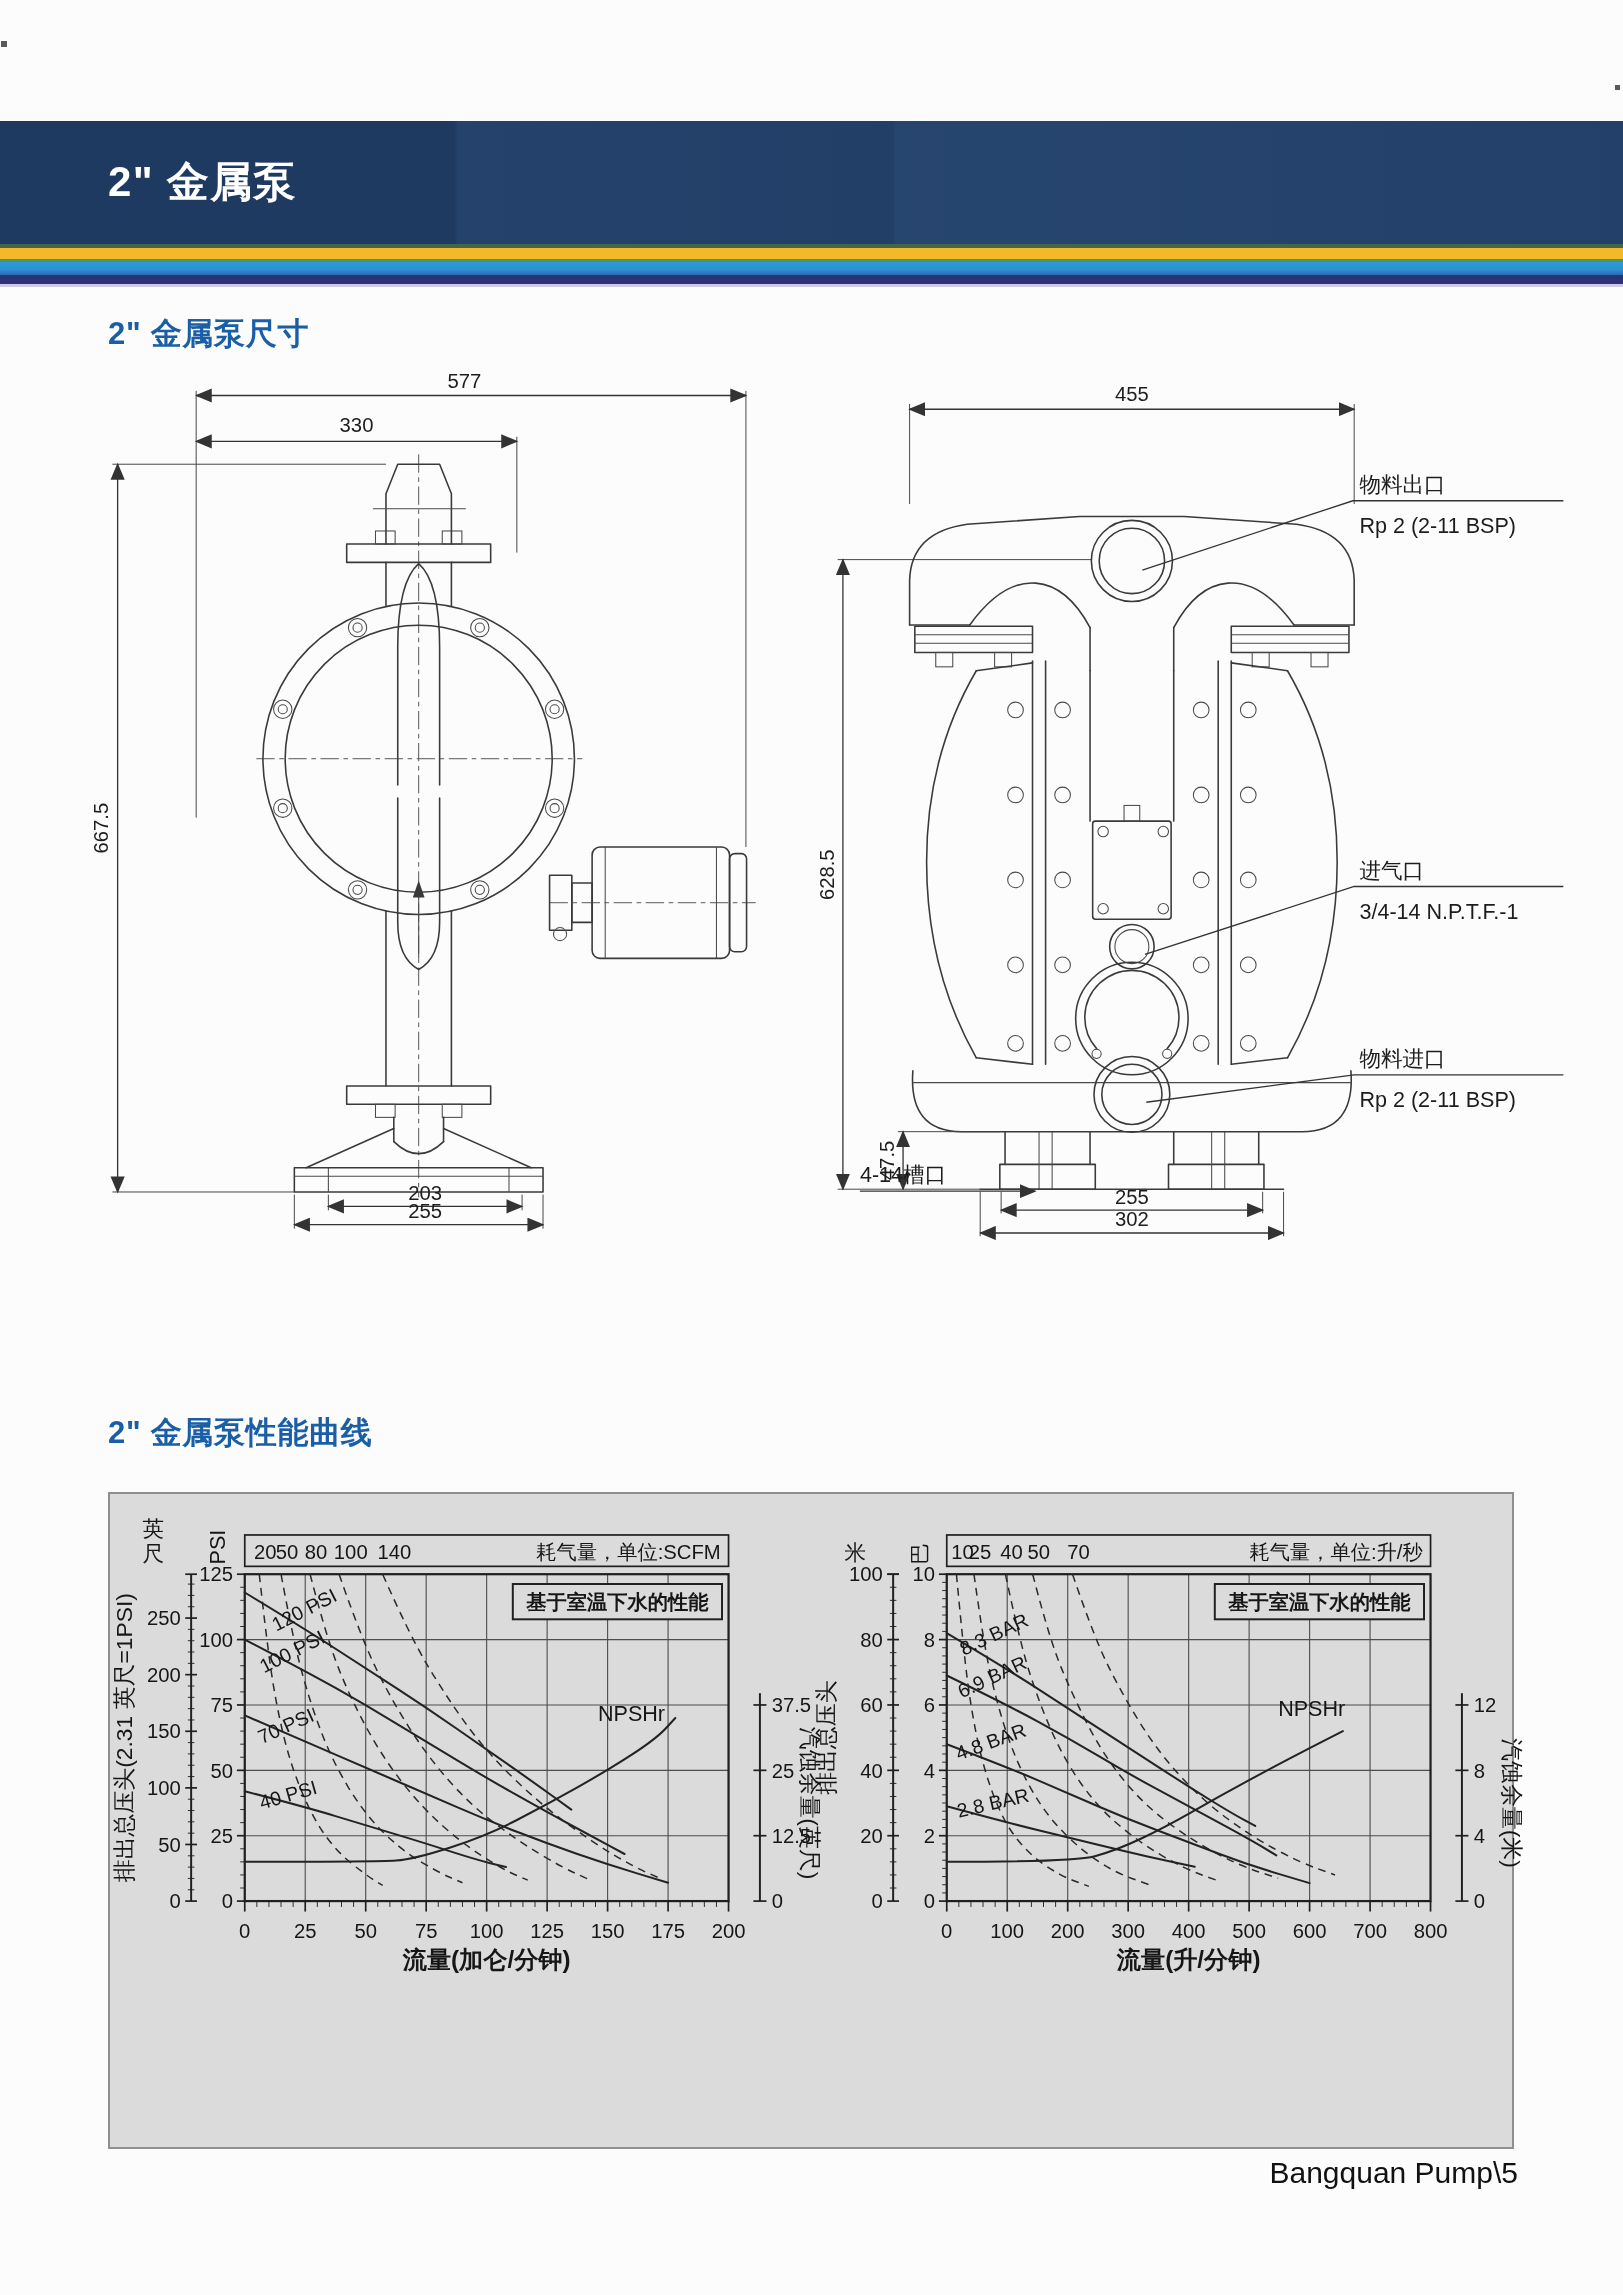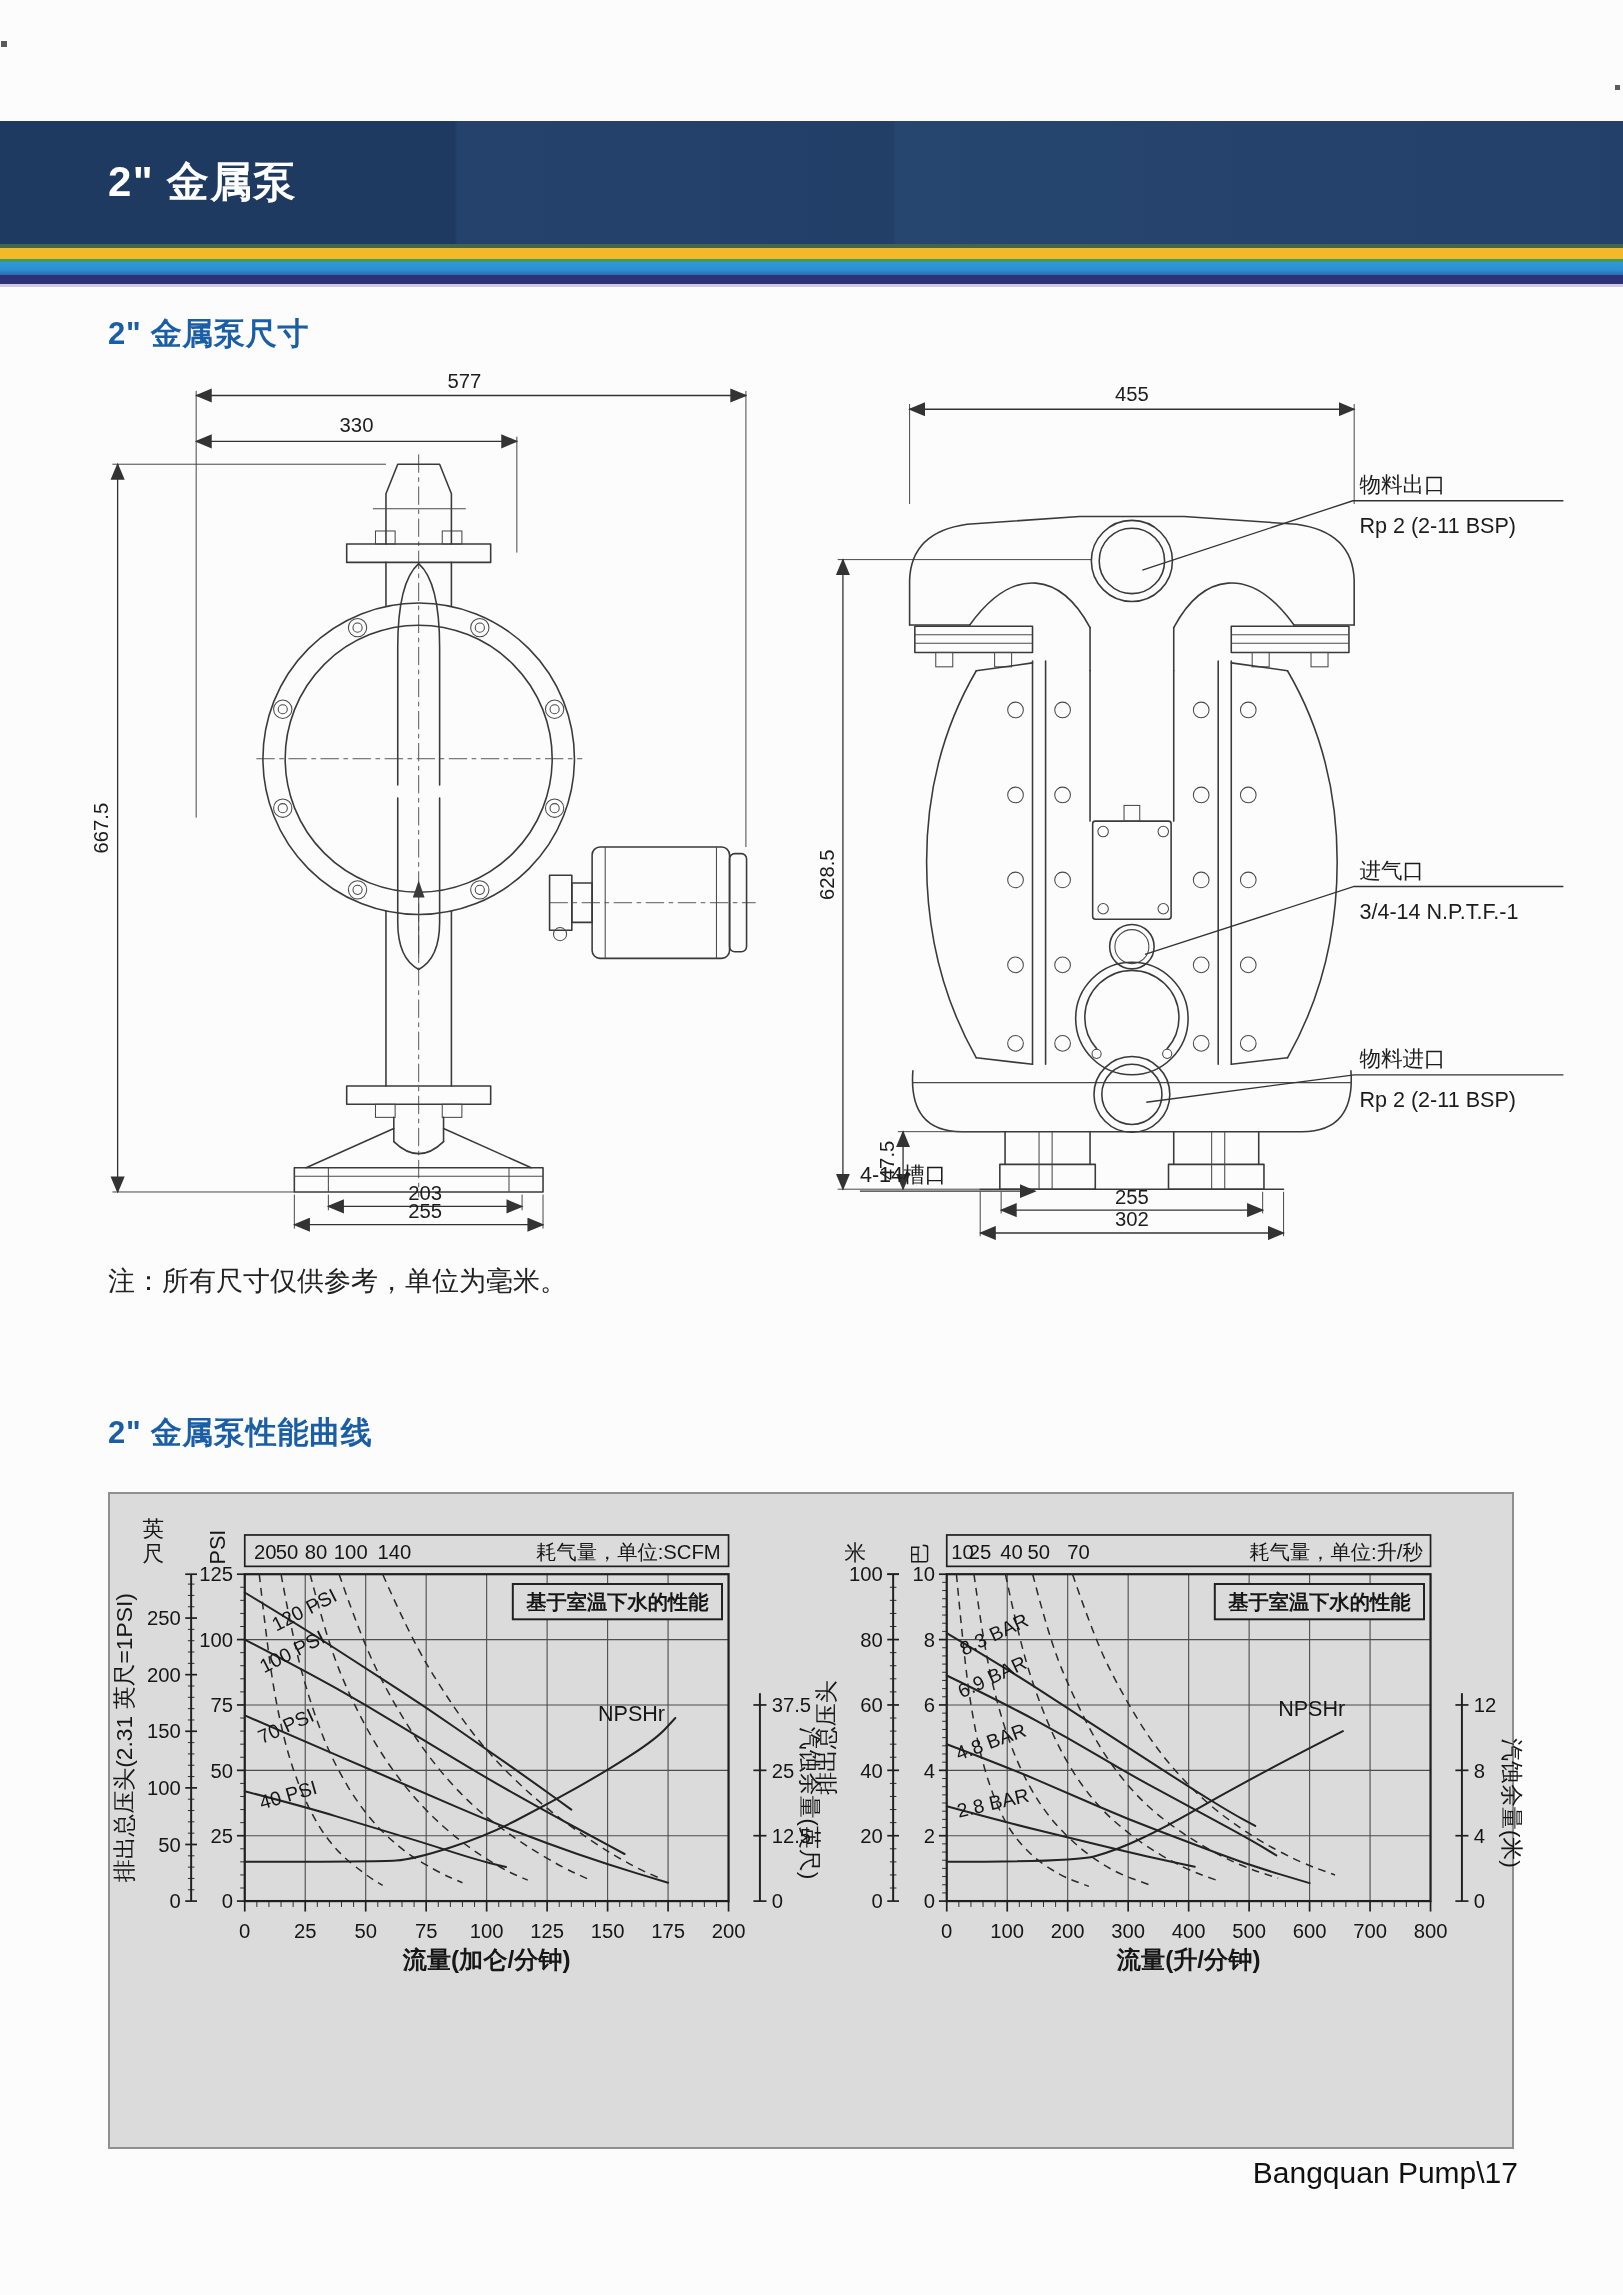--- a/index.html
+++ b/index.html
@@ -323,21 +323,20 @@
       <text class="dtext" x="500" y="1285" text-anchor="middle">255</text>
     </g>
     <g>
       <line class="ext" x1="268" y1="1267" x2="268" y2="1335"></line>
       <line class="ext" x1="732" y1="1267" x2="732" y2="1335"></line>
       <line class="dim" x1="268" y1="1330" x2="732" y2="1330" marker-start="url(#arwB)" marker-end="url(#arwB)"></line>
       <text class="dtext" x="500" y="1320" text-anchor="middle">302</text>
     </g>
   </svg>
 
-  <div class="note">注：所有尺寸仅供参考，单位为毫米。</div>
 
   <div class="sec-title t-perf">2" 金属泵性能曲线</div>
   <div class="panel"></div>
   <svg id="chart-left" class="chart" viewBox="0 0 1060 985">
       <line x1="292.5" y1="115" x2="292.5" y2="615" class="c-grid"></line>
       <line x1="385" y1="115" x2="385" y2="615" class="c-grid"></line>
       <line x1="477.5" y1="115" x2="477.5" y2="615" class="c-grid"></line>
       <line x1="570" y1="115" x2="570" y2="615" class="c-grid"></line>
       <line x1="662.5" y1="115" x2="662.5" y2="615" class="c-grid"></line>
       <line x1="755" y1="115" x2="755" y2="615" class="c-grid"></line>
@@ -682,15 +681,15 @@
       <path d="M200,270 Q292.5,315 338.8,340.0 Q385,365 431.3,392.5 Q477.5,420 523.8,445.0 Q570,470 616.3,495.0 Q662.5,520 683.3,532.5 L704.1,545" class="c-head"></path>
       <text x="223.125" y="305" class="c-curve-label" text-anchor="start" transform="rotate(-25 223.125 305)">6.9 BAR</text>
       <path d="M200,375 Q292.5,410 338.8,430.0 Q385,450 431.3,470.0 Q477.5,490 523.8,507.5 Q570,525 616.3,542.5 Q662.5,560 708.8,573.8 L755,587.5" class="c-head"></path>
       <text x="218.5" y="400" class="c-curve-label" text-anchor="start" transform="rotate(-20 218.5 400)">4.8 BAR</text>
       <path d="M200,470 Q292.5,495 338.8,506.3 Q385,517.5 431.3,528.8 Q477.5,540 505.3,546.3 Q533,552.5 556.1,557.5 L579.3,562.5" class="c-head"></path>
       <text x="218.5" y="487.5" class="c-curve-label" text-anchor="start" transform="rotate(-13 218.5 487.5)">2.8 BAR</text>
       <path d="M200,555 Q394.3,555 426.6,546.3 Q459,537.5 496.0,520.0 Q533,502.5 574.6,478.8 Q616.3,455 662.5,430.0 Q708.8,405 757.3,380.0 L805.9,355" class="c-head"></path>
       <text x="706.9000000000001" y="332.49999999999994" class="c-label" text-anchor="start">NPSHr</text>
     </svg>
 
-  <div class="footer">Bangquan Pump\17</div>
+  <div class="footer">Bangquan Pump\5</div>
 </div>
 
 
 </body></html>

